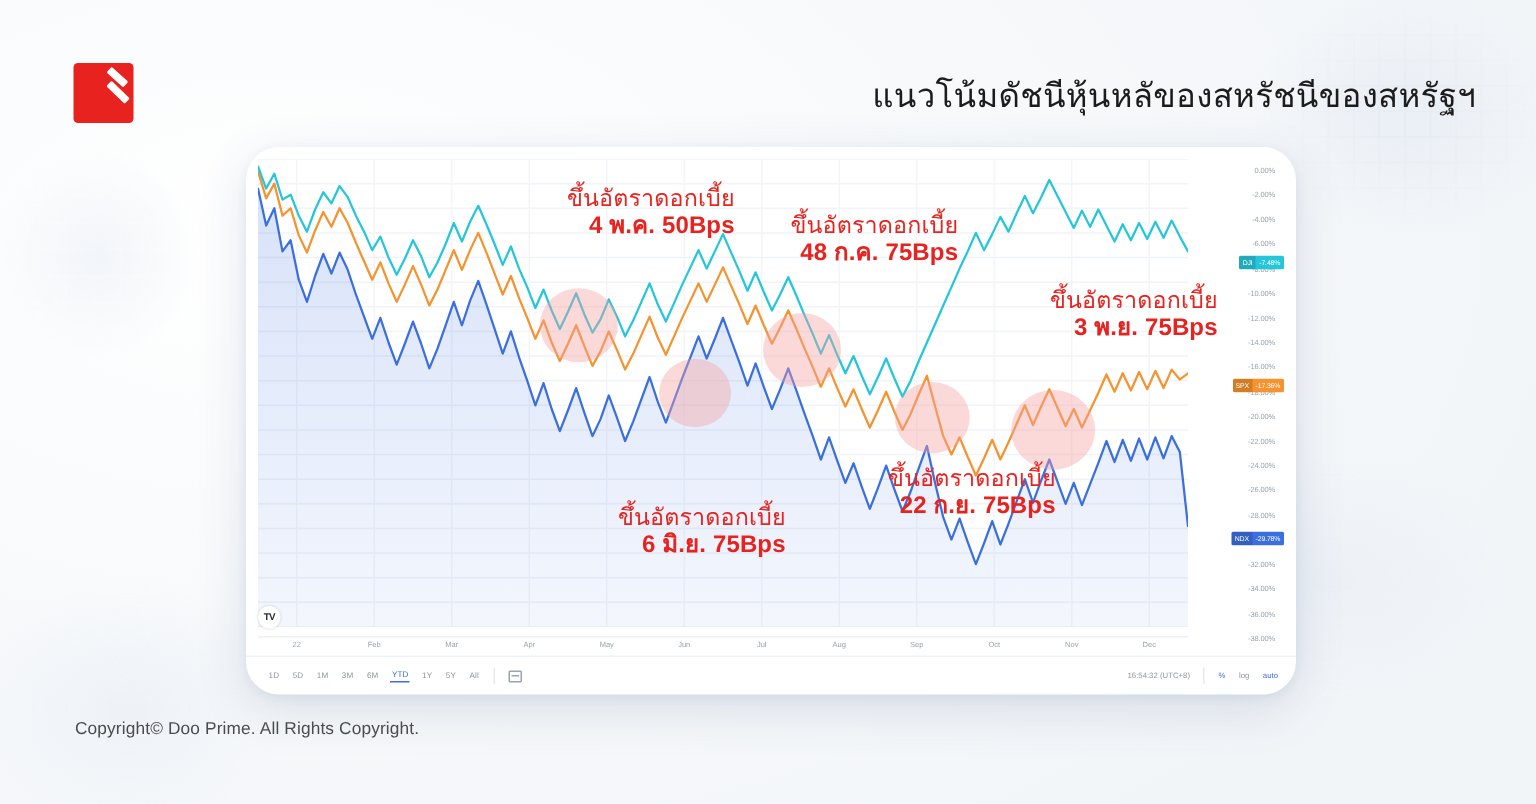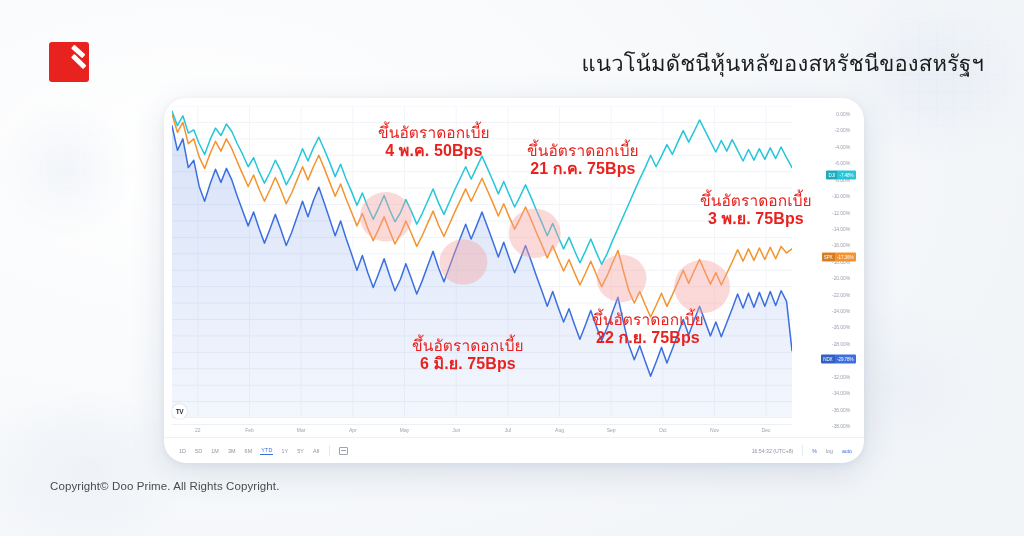--- a/index.html
+++ b/index.html
@@ -294,20 +294,21 @@
   .annotation .ann-title {
     font-size: 15.5px;
     font-weight: 400;
     letter-spacing: .1px;
   }
   .annotation .ann-date {
     font-size: 16px;
     font-weight: 700;
     margin-top: 1px;
     letter-spacing: .1px;
+    text-align: right;
   }
 
   #copyright {
     position: absolute;
     left: 50px; bottom: 44px;
     font-size: 11.5px;
     color: #4b4b4b;
     letter-spacing: .1px;
   }
 </style>
@@ -469,21 +470,21 @@
   <div class="ann-date">4 พ.ค. 50Bps</div>
 </div>
 
 <div class="annotation" id="ann-1" style="left:412px; top:337px;">
   <div class="ann-title">ขึ้นอัตราดอกเบี้ย</div>
   <div class="ann-date">6 มิ.ย. 75Bps</div>
 </div>
 
 <div class="annotation" id="ann-2" style="left:527px; top:142px;">
   <div class="ann-title">ขึ้นอัตราดอกเบี้ย</div>
-  <div class="ann-date">21 ก.ค. 75Bps</div>
+  <div class="ann-date">48 ก.ค. 75Bps</div>
 </div>
 
 <div class="annotation" id="ann-3" style="left:592px; top:311px;">
   <div class="ann-title">ขึ้นอัตราดอกเบี้ย</div>
   <div class="ann-date">22 ก.ย. 75Bps</div>
 </div>
 
 <div class="annotation" id="ann-4" style="left:700px; top:192px;">
   <div class="ann-title">ขึ้นอัตราดอกเบี้ย</div>
   <div class="ann-date">3 พ.ย. 75Bps</div>

